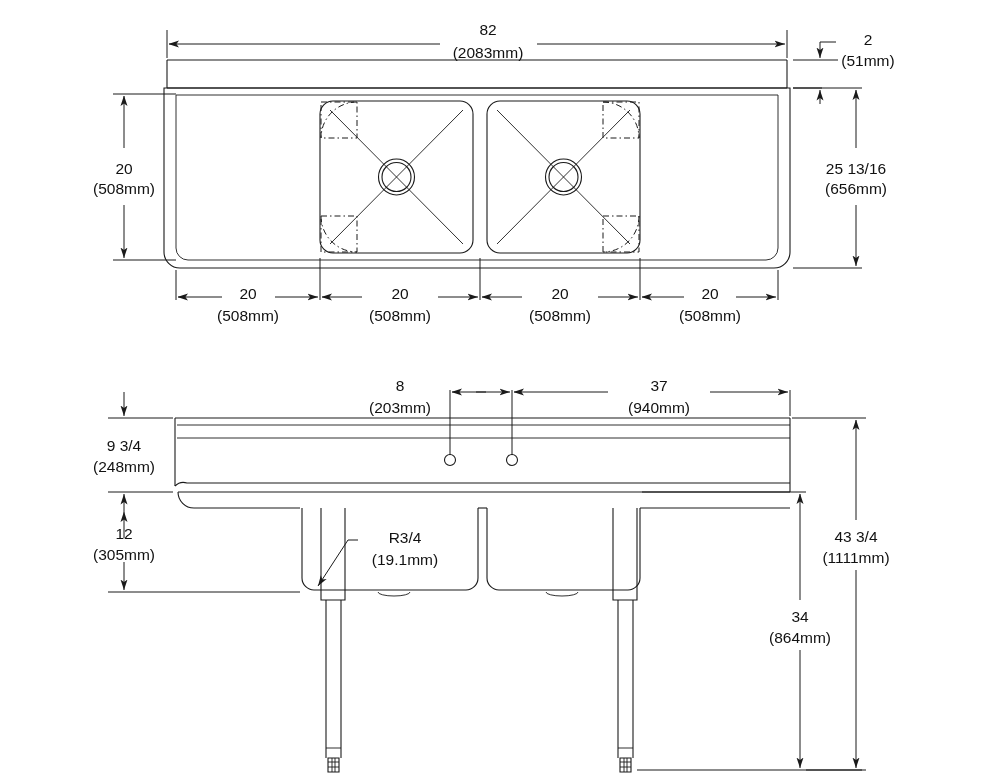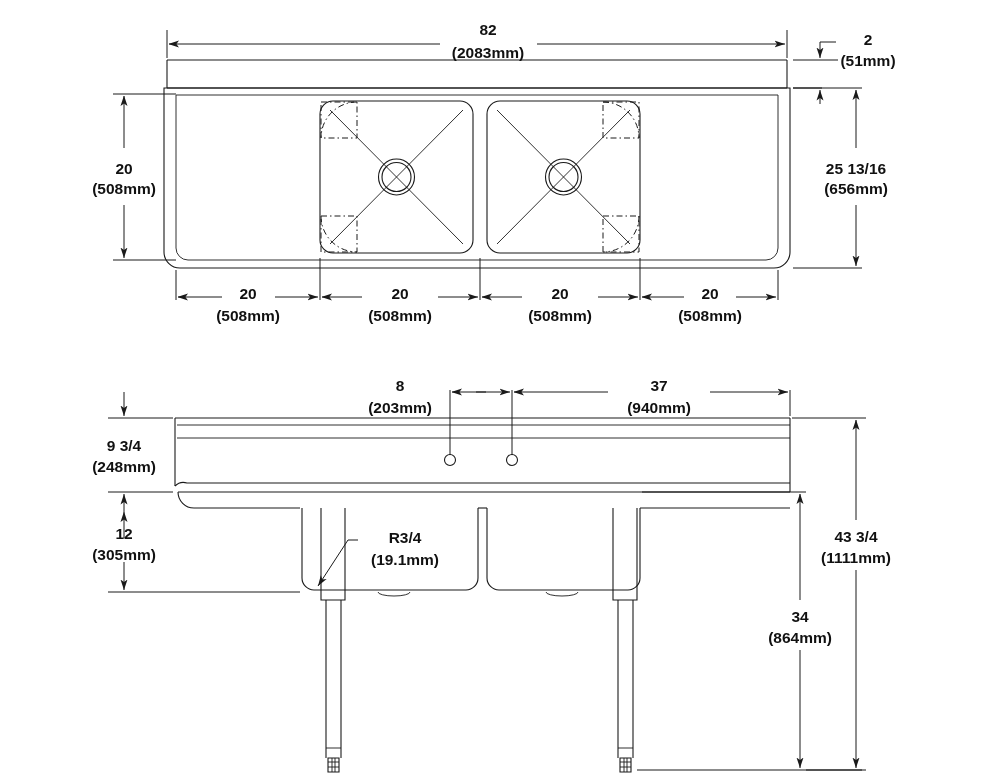--- a/index.html
+++ b/index.html
@@ -12,21 +12,20 @@
     width: 1000px;
     height: 783px;
     font-family: "Liberation Sans", sans-serif;
     overflow: hidden;
     position: relative;
   }
   #drawing-root {
     position: relative;
     width: 1000px;
     height: 783px;
-    font-weight: bold;
   }
   svg#drawing {
     display: block;
     width: 1000px;
     height: 783px;
   }
   .ln       { stroke: #1a1a1a; stroke-width: 1.1; fill: none; }
   .ln-thin  { stroke: #1a1a1a; stroke-width: 0.9; fill: none; }
   .ln-dim   { stroke: #1a1a1a; stroke-width: 1.0; fill: none; }
   .ln-ext   { stroke: #1a1a1a; stroke-width: 1.0; fill: none; }

